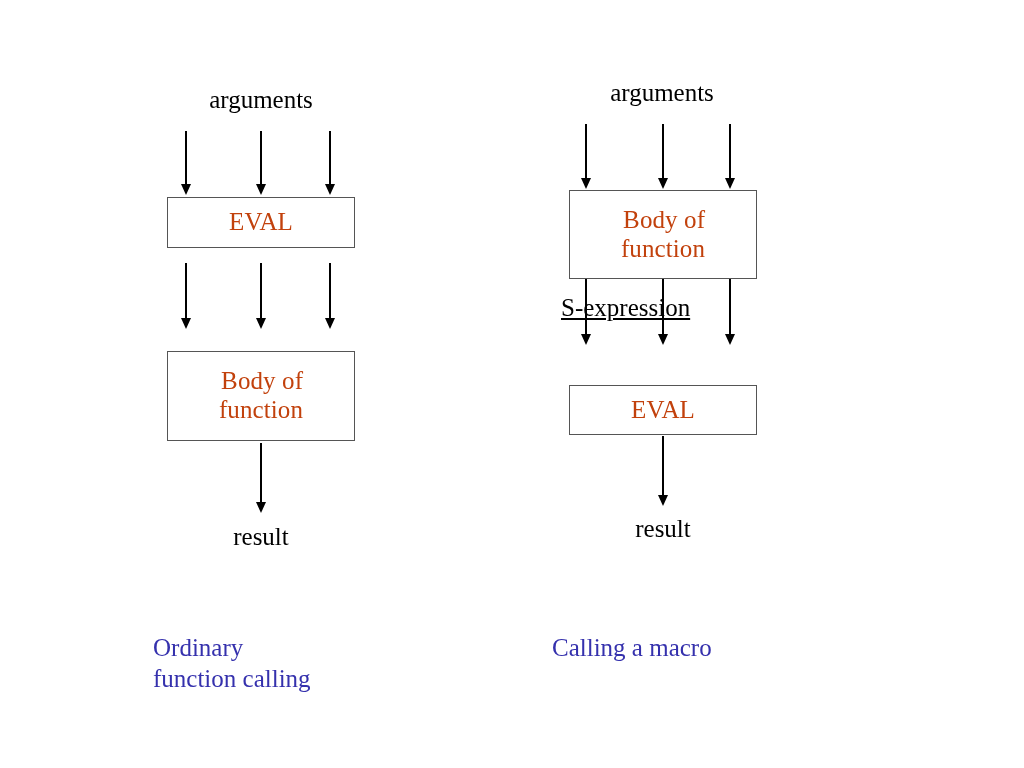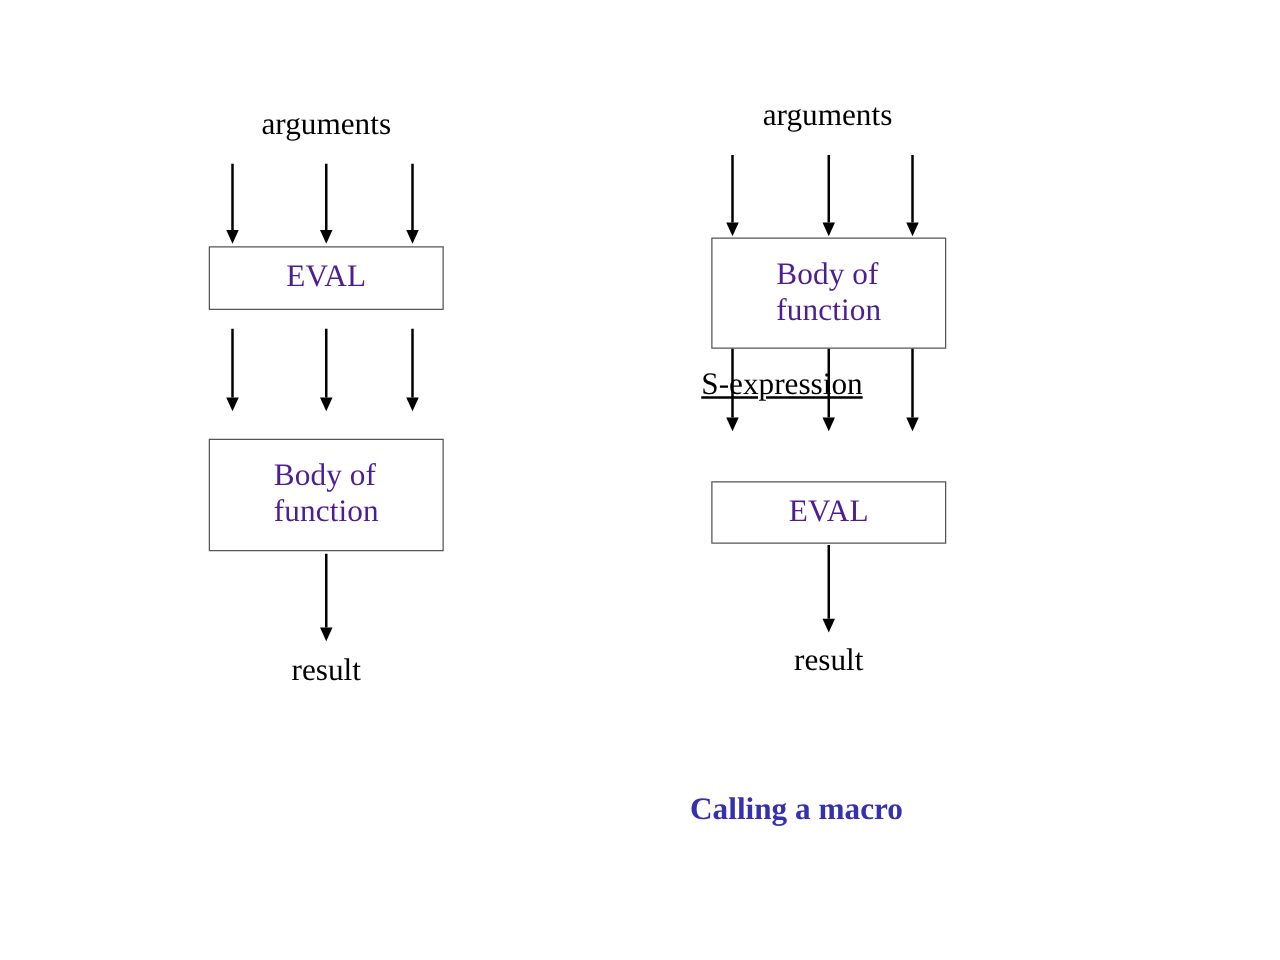--- a/index.html
+++ b/index.html
@@ -22,24 +22,24 @@
     margin-left: 40px;
   }
   .node-box {
     position: absolute;
     box-sizing: border-box;
     border: 1.5px solid #555555;
     background: #ffffff;
     display: flex;
     align-items: center;
     justify-content: center;
-    text-align: left;
+    text-align: right;
     font-size: 25px;
     line-height: 1.15;
-    color: #4c1d95;
+    color: #c2410c;
     letter-spacing: 0.1px;
   }
   .node-box .box-label {
     display: block;
     white-space: pre-line;
   }
   .plain-label {
     position: absolute;
     font-size: 25px;
     line-height: 1.1;
@@ -123,20 +123,22 @@
 function</span>
   </div>
 
   <div class="arrow" style="left:221px; top:443px; height:70px;">
     <div class="shaft" style="height:59px;"></div>
     <div class="head" style="top:59px;"></div>
   </div>
 
   <div class="plain-label" style="left:151px; top:523px; width:140px;">result</div>
 
+  <div class="caption-label" style="left:113px; top:633px; width:300px;">Ordinary
+function calling</div>
 
   <div class="plain-label" style="left:529px; top:79px; width:186px;">arguments</div>
 
   <div class="arrow" style="left:546px; top:124px; height:65px;">
     <div class="shaft" style="height:54px;"></div>
     <div class="head" style="top:54px;"></div>
   </div>
   <div class="arrow" style="left:623px; top:124px; height:65px;">
     <div class="shaft" style="height:54px;"></div>
     <div class="head" style="top:54px;"></div>
@@ -170,15 +172,15 @@
     <span class="box-label">EVAL</span>
   </div>
 
   <div class="arrow" style="left:623px; top:436px; height:70px;">
     <div class="shaft" style="height:59px;"></div>
     <div class="head" style="top:59px;"></div>
   </div>
 
   <div class="plain-label" style="left:553px; top:515px; width:140px;">result</div>
 
-  <div class="caption-label" style="left:512px; top:633px; width:300px;font-weight:bold;">Calling a macro</div>
+  <div class="caption-label" style="left:512px; top:633px; width:300px;">Calling a macro</div>
 
 </div>
 
 </body></html>

